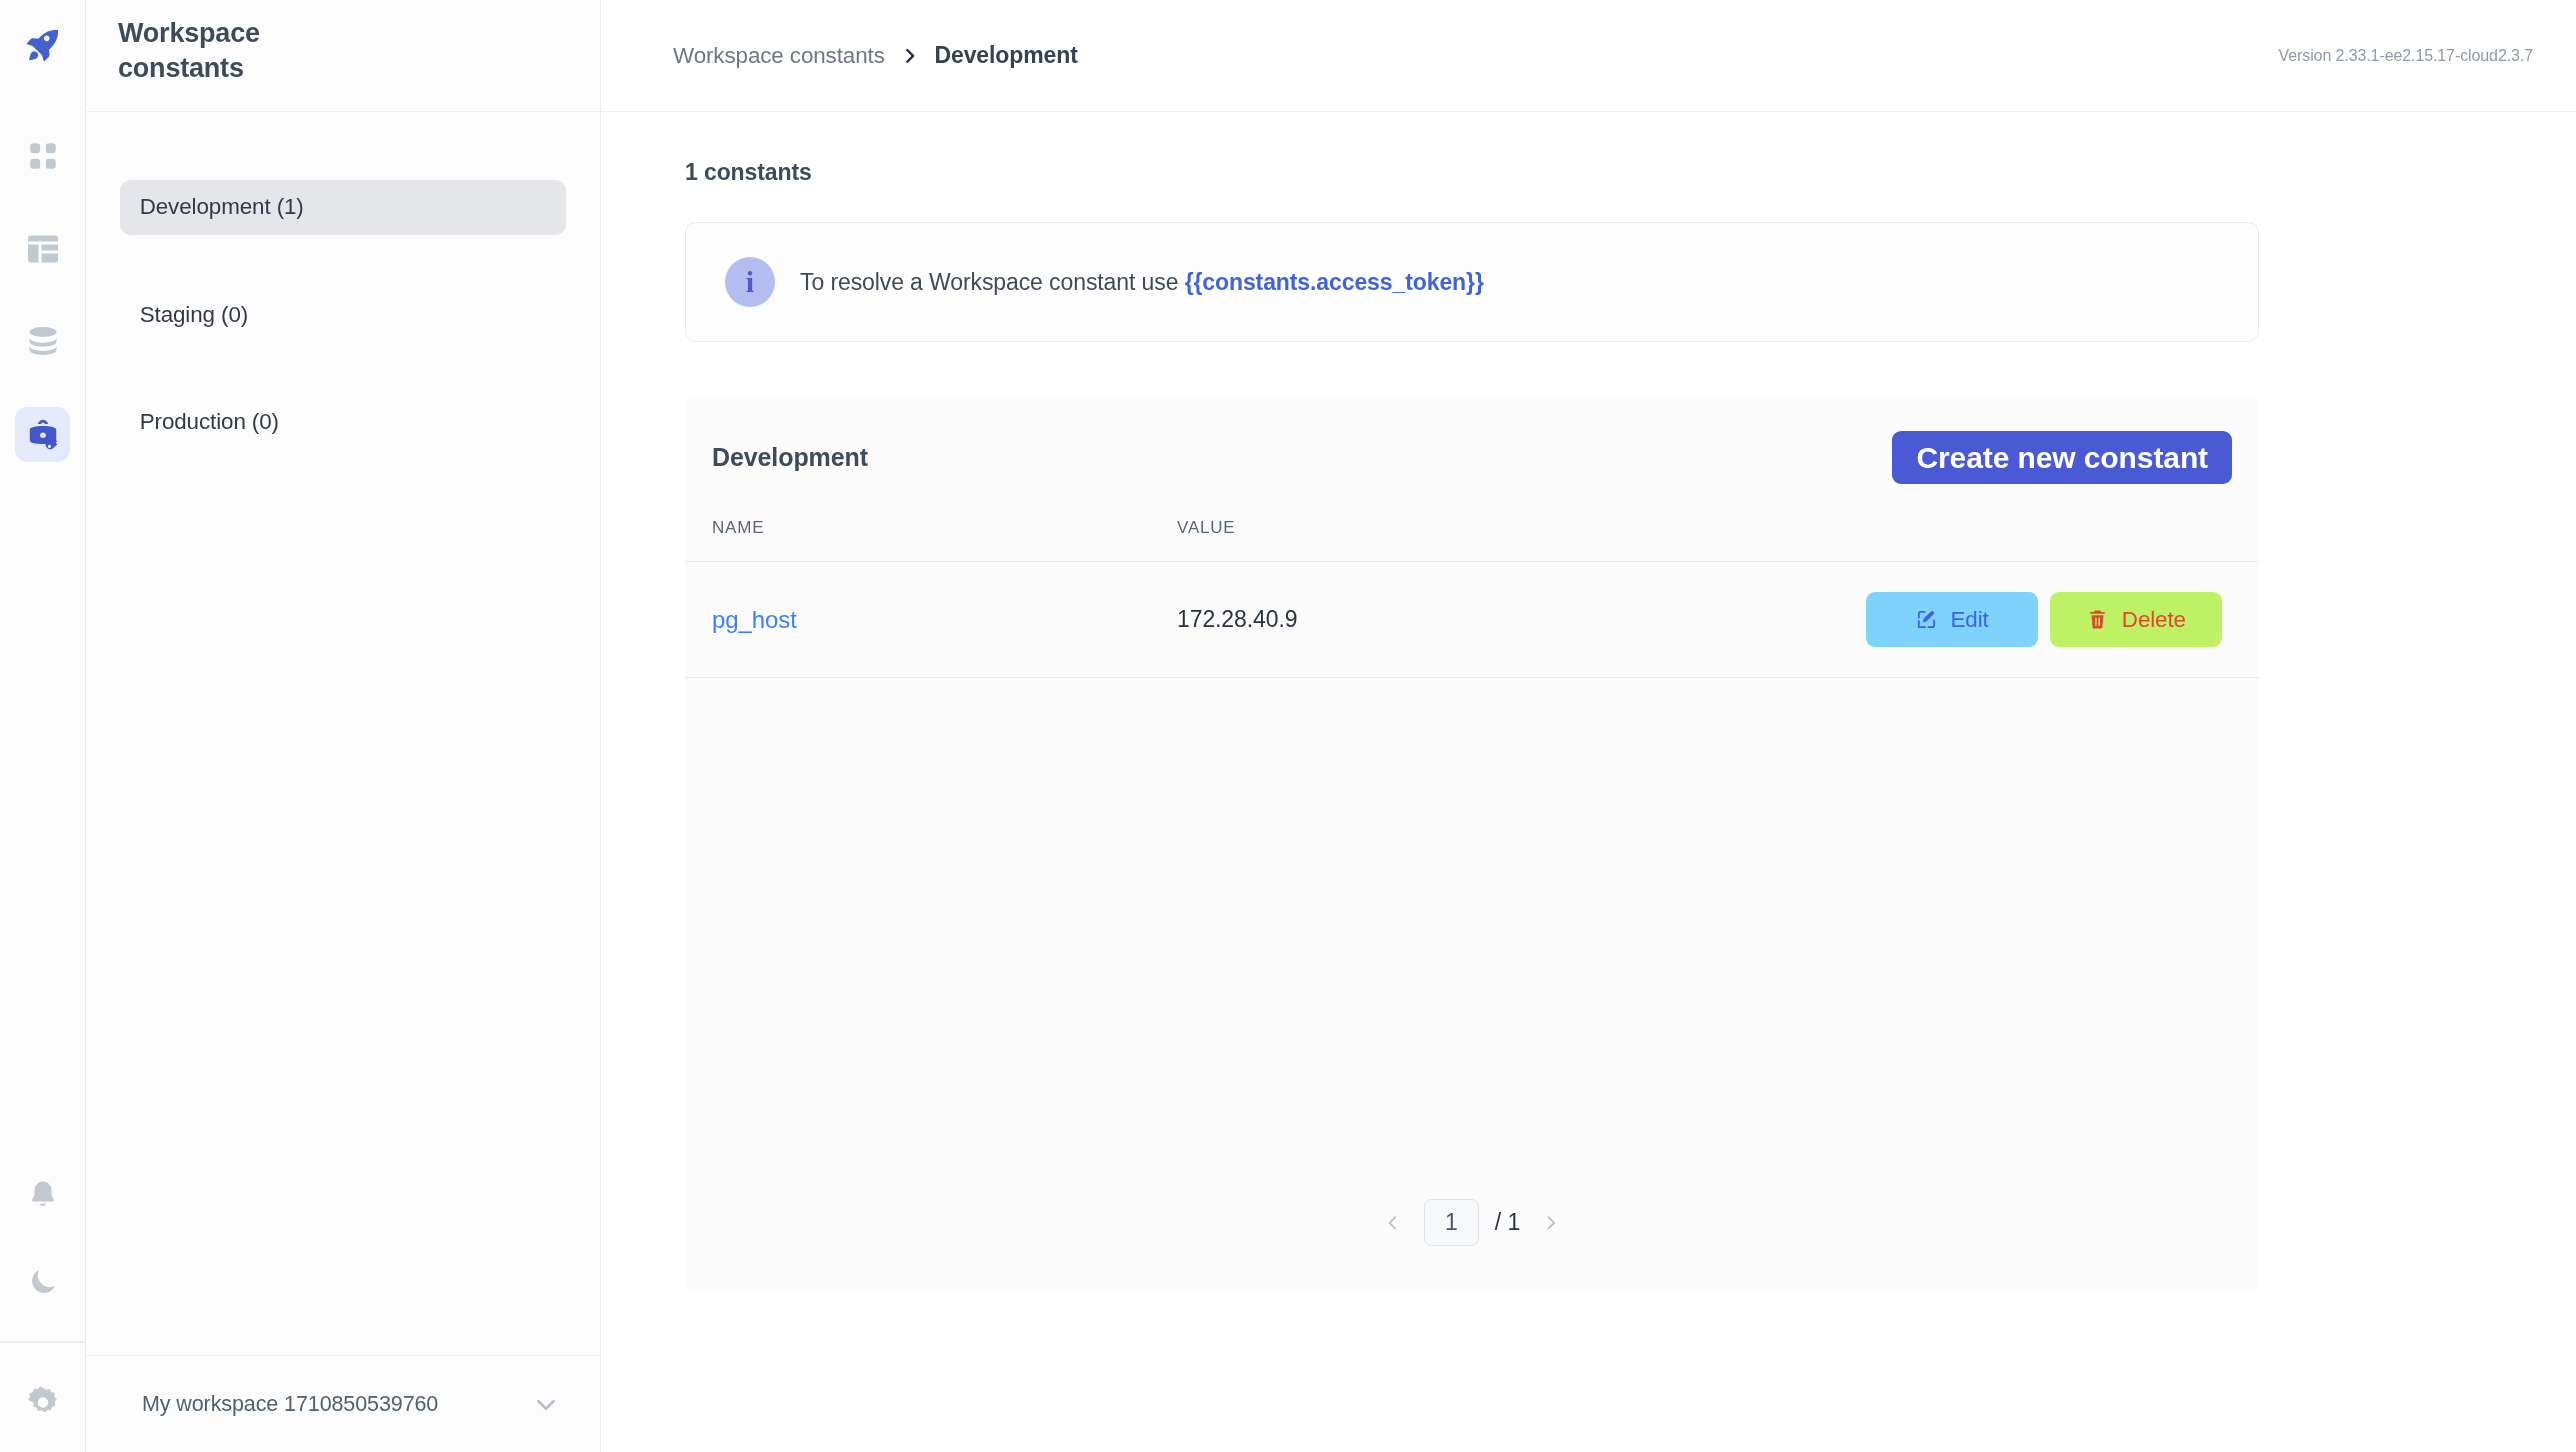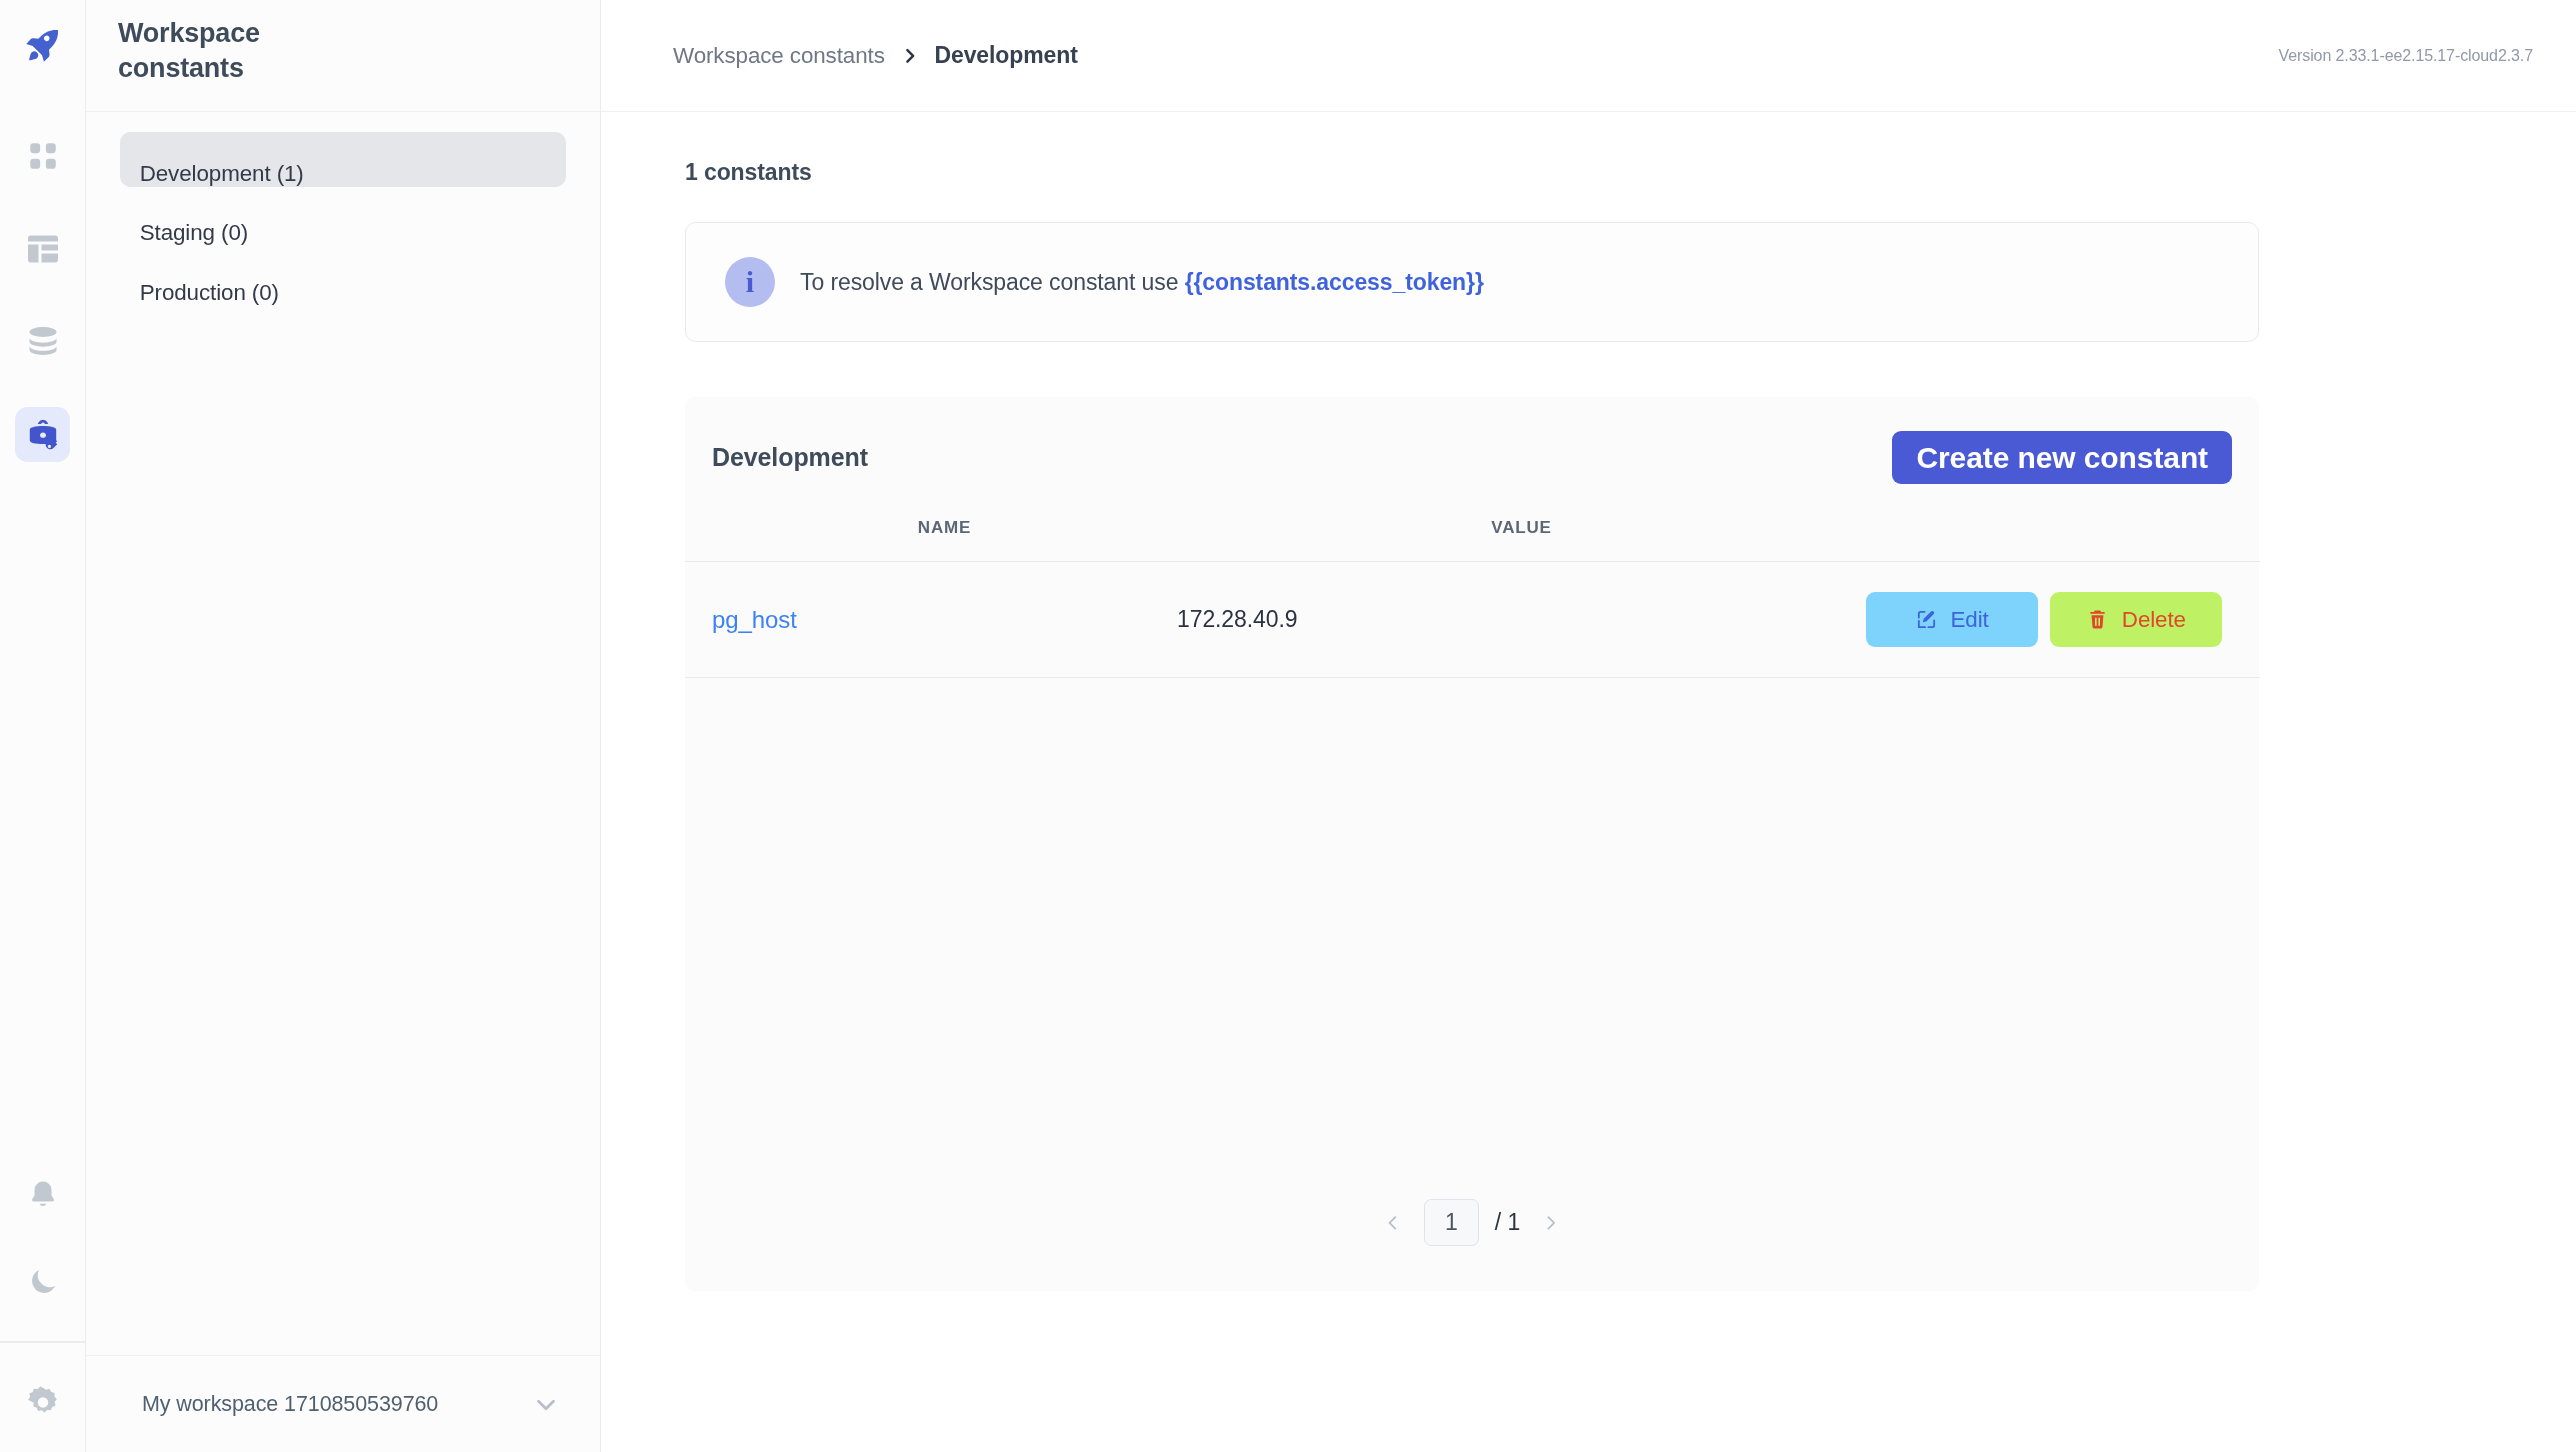--- a/index.html
+++ b/index.html
@@ -103,26 +103,27 @@
   .side-list {
     padding: 19.7px 34px 0 34px;
     display: flex;
     flex-direction: column;
     gap: 4.5px;
   }
   .side-item {
     height: 55px;
     border-radius: 10.7px;
     display: flex;
-    align-items: flex-end;
+    align-items: center;
     padding: 0 19.7px;
     font-size: 22.4px;
     color: #32394a;
     cursor: pointer;
     letter-spacing: -0.1px;
+    margin-top: 48px;
   }
   .side-item.active { background: #e4e6ea; }
 
   .workspace-switch {
     position: absolute;
     left: 0;
     bottom: 0;
     width: 100%;
     height: 98px;
     border-top: 1.8px solid #eef0f3;
@@ -294,23 +295,23 @@
     cursor: pointer;
     letter-spacing: -0.1px;
   }
 
   table.const-table {
     width: 100%;
     border-collapse: collapse;
     table-layout: fixed;
   }
   table.const-table th {
-    text-align: center;
+    text-align: left;
     font-size: 17px;
-    font-weight: 700;
+    font-weight: 400;
     color: #5c6776;
     letter-spacing: 0.8px;
     padding: 0 0 23px 0;
     border-bottom: 1.8px solid #e8eaee;
   }
   table.const-table th.col-name { width: 492px; padding-left: 27px; }
   table.const-table th.col-value { width: 689px; }
   table.const-table th.col-actions { width: 394px; }
 
   table.const-table td {

